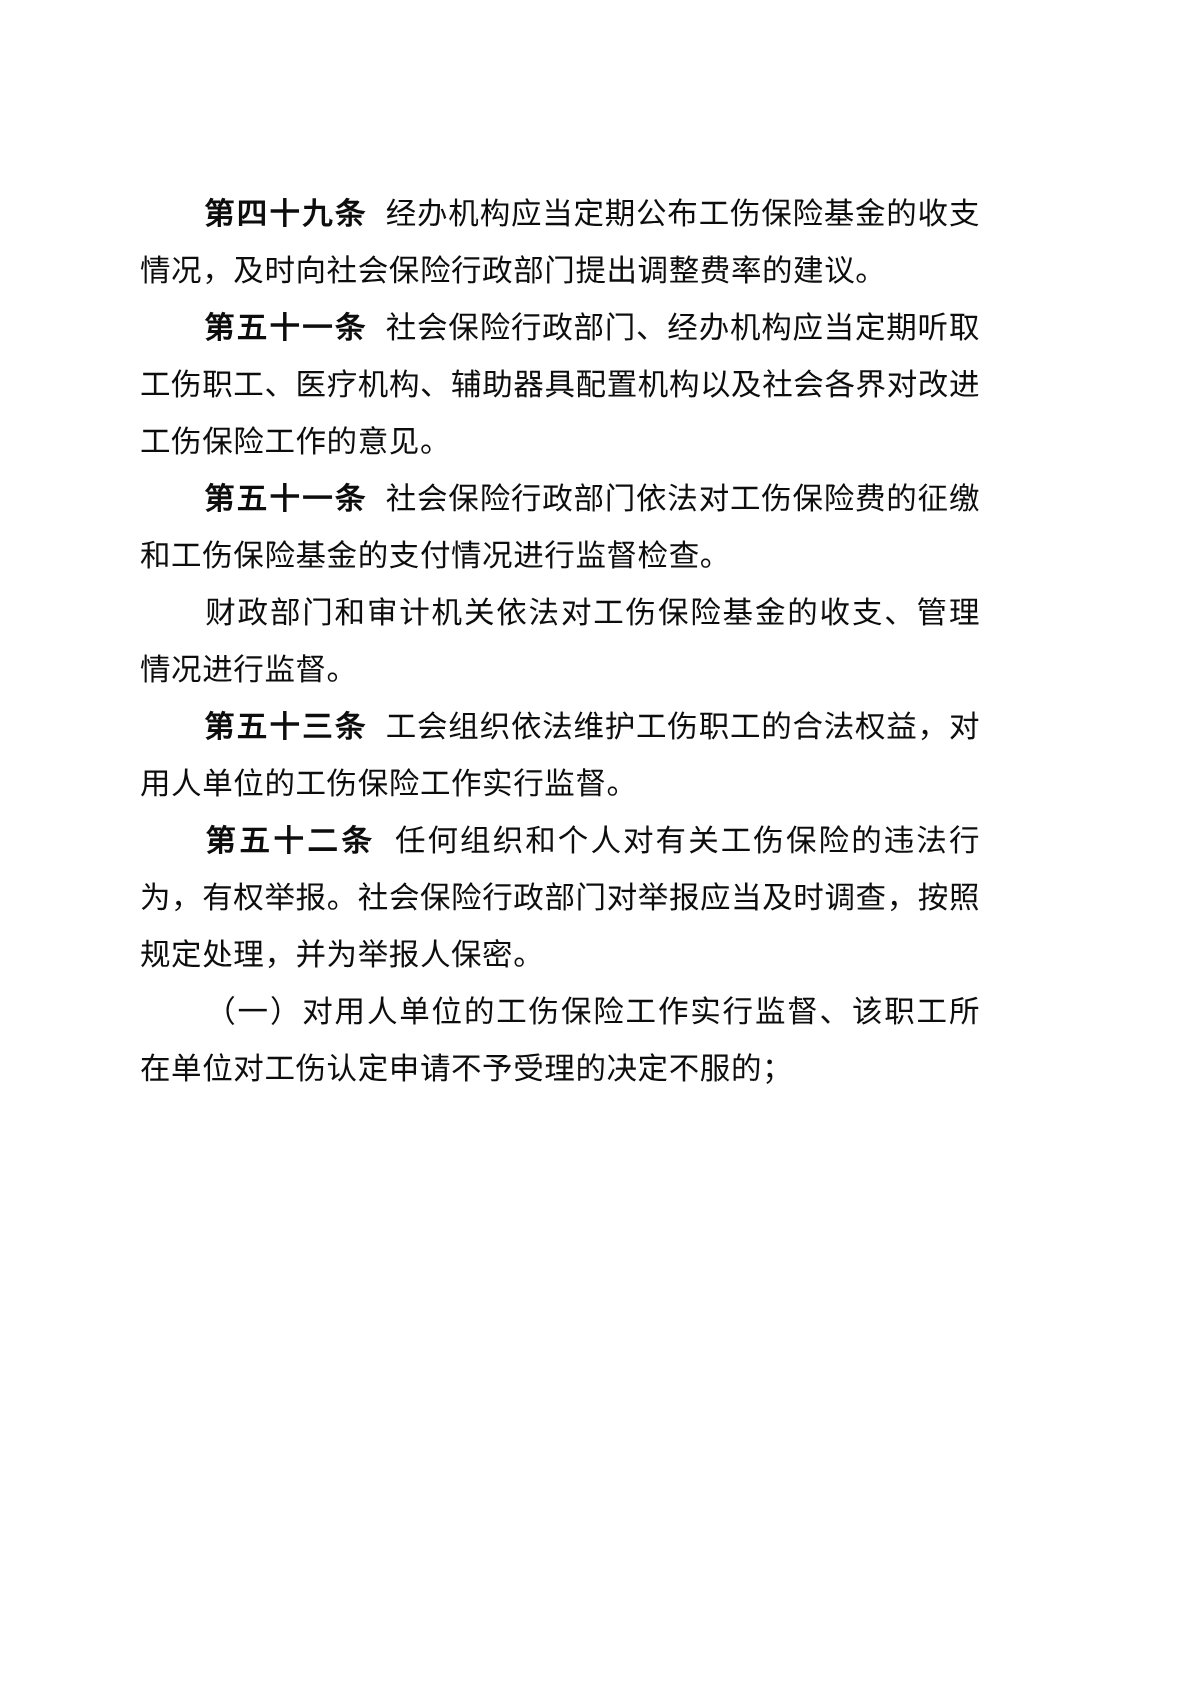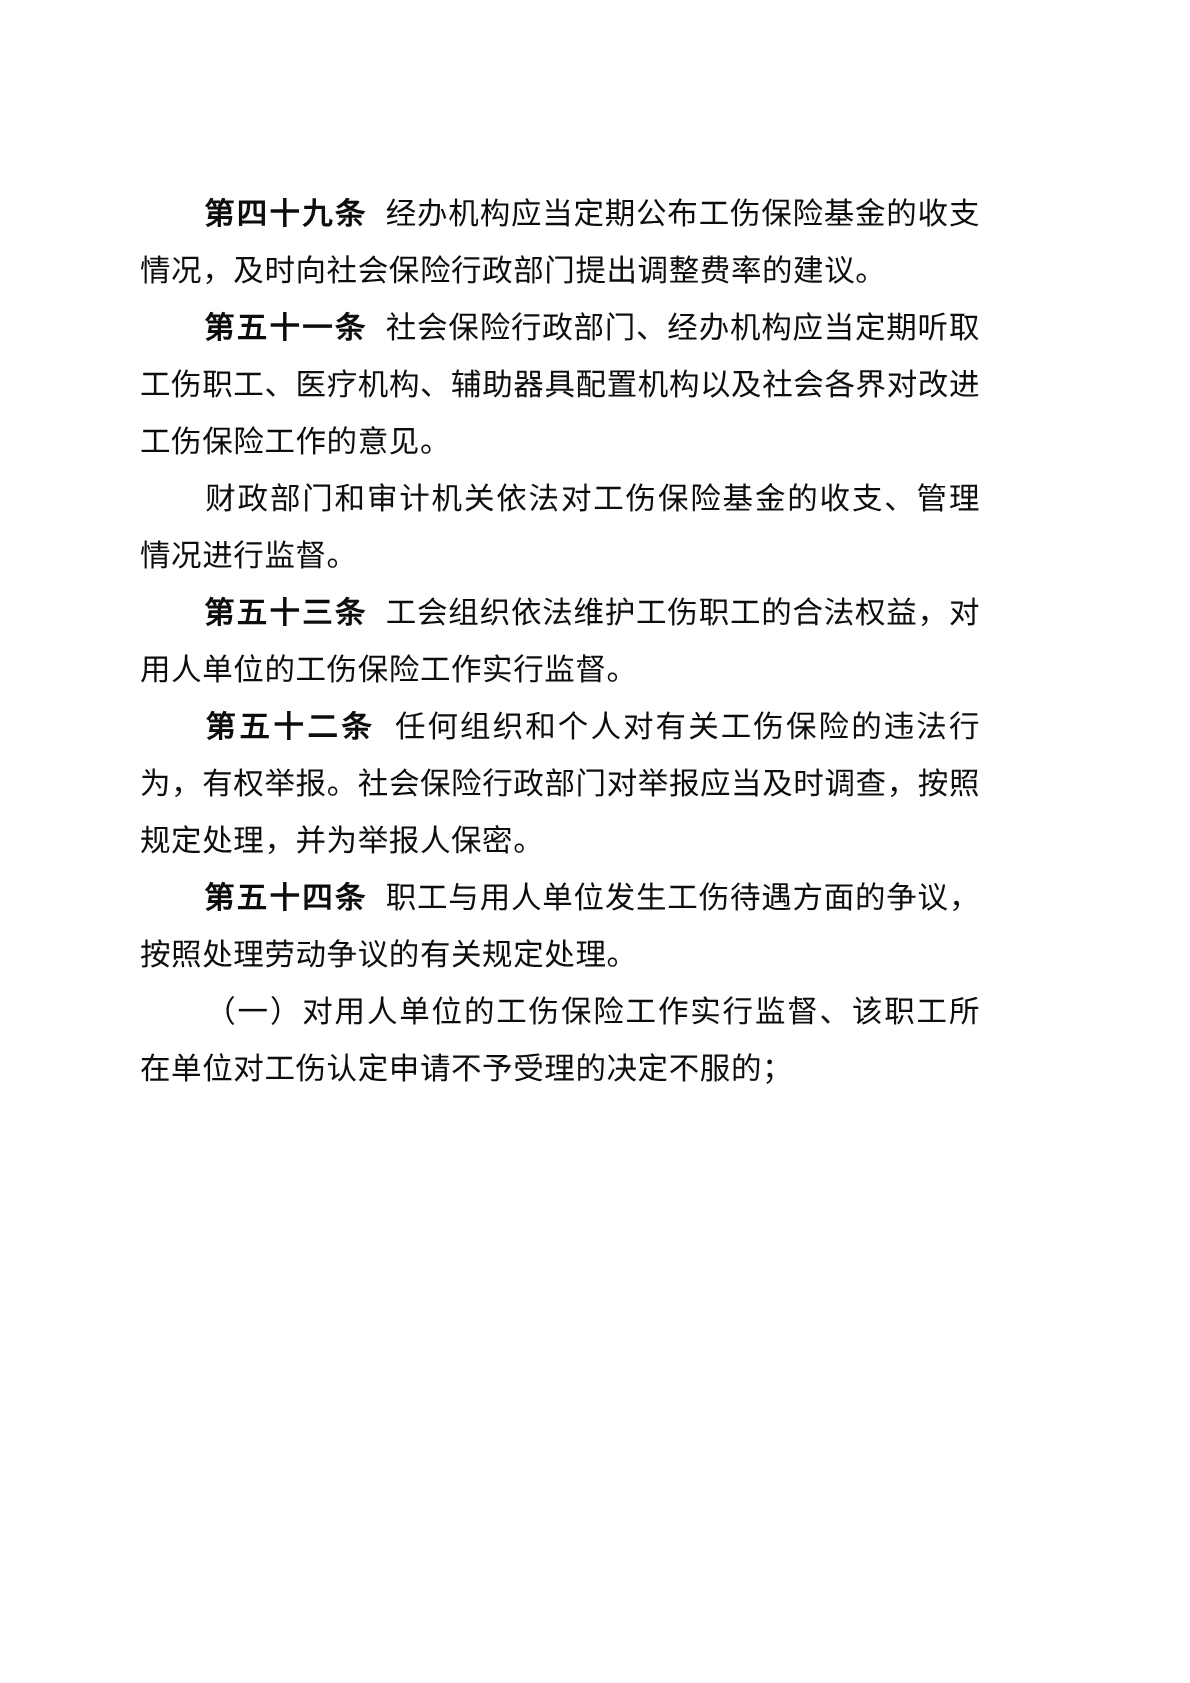--- a/index.html
+++ b/index.html
@@ -53,36 +53,36 @@
   <div class="content">
 
     <p class="para">
       <span class="indent"></span><span class="art-no">第四十九条</span><span class="gap"></span><span>经办机构应当定期公布工伤保险基金的收支情况，及时向社会保险行政部门提出调整费率的建议。</span>
     </p>
 
     <p class="para">
       <span class="indent"></span><span class="art-no">第五十一条</span><span class="gap"></span><span>社会保险行政部门、经办机构应当定期听取工伤职工、医疗机构、辅助器具配置机构以及社会各界对改进工伤保险工作的意见。</span>
     </p>
 
+    <p class="para">
+      <span class="indent"></span><span class="art-no">第五十一条</span><span class="gap"></span><span>社会保险行政部门依法对工伤保险费的征缴和工伤保险基金的支付情况进行监督检查。</span>
+    </p>
 
     <p class="para">
       <span class="indent"></span><span>财政部门和审计机关依法对工伤保险基金的收支、管理情况进行监督。</span>
     </p>
 
     <p class="para">
       <span class="indent"></span><span class="art-no">第五十三条</span><span class="gap"></span><span>工会组织依法维护工伤职工的合法权益，对用人单位的工伤保险工作实行监督。</span>
     </p>
 
     <p class="para">
       <span class="indent"></span><span class="art-no">第五十二条</span><span class="gap"></span><span>任何组织和个人对有关工伤保险的违法行为，有权举报。社会保险行政部门对举报应当及时调查，按照规定处理，并为举报人保密。</span>
     </p>
 
-    <p class="para">
-      <span class="indent"></span><span class="art-no">第五十四条</span><span class="gap"></span><span>职工与用人单位发生工伤待遇方面的争议，按照处理劳动争议的有关规定处理。</span>
-    </p>
 
 
     <p class="para">
       <span class="indent"></span><span>（一）对用人单位的工伤保险工作实行监督、该职工所在单位对工伤认定申请不予受理的决定不服的；</span>
     </p>
 
 
   </div>
 </div>
 

